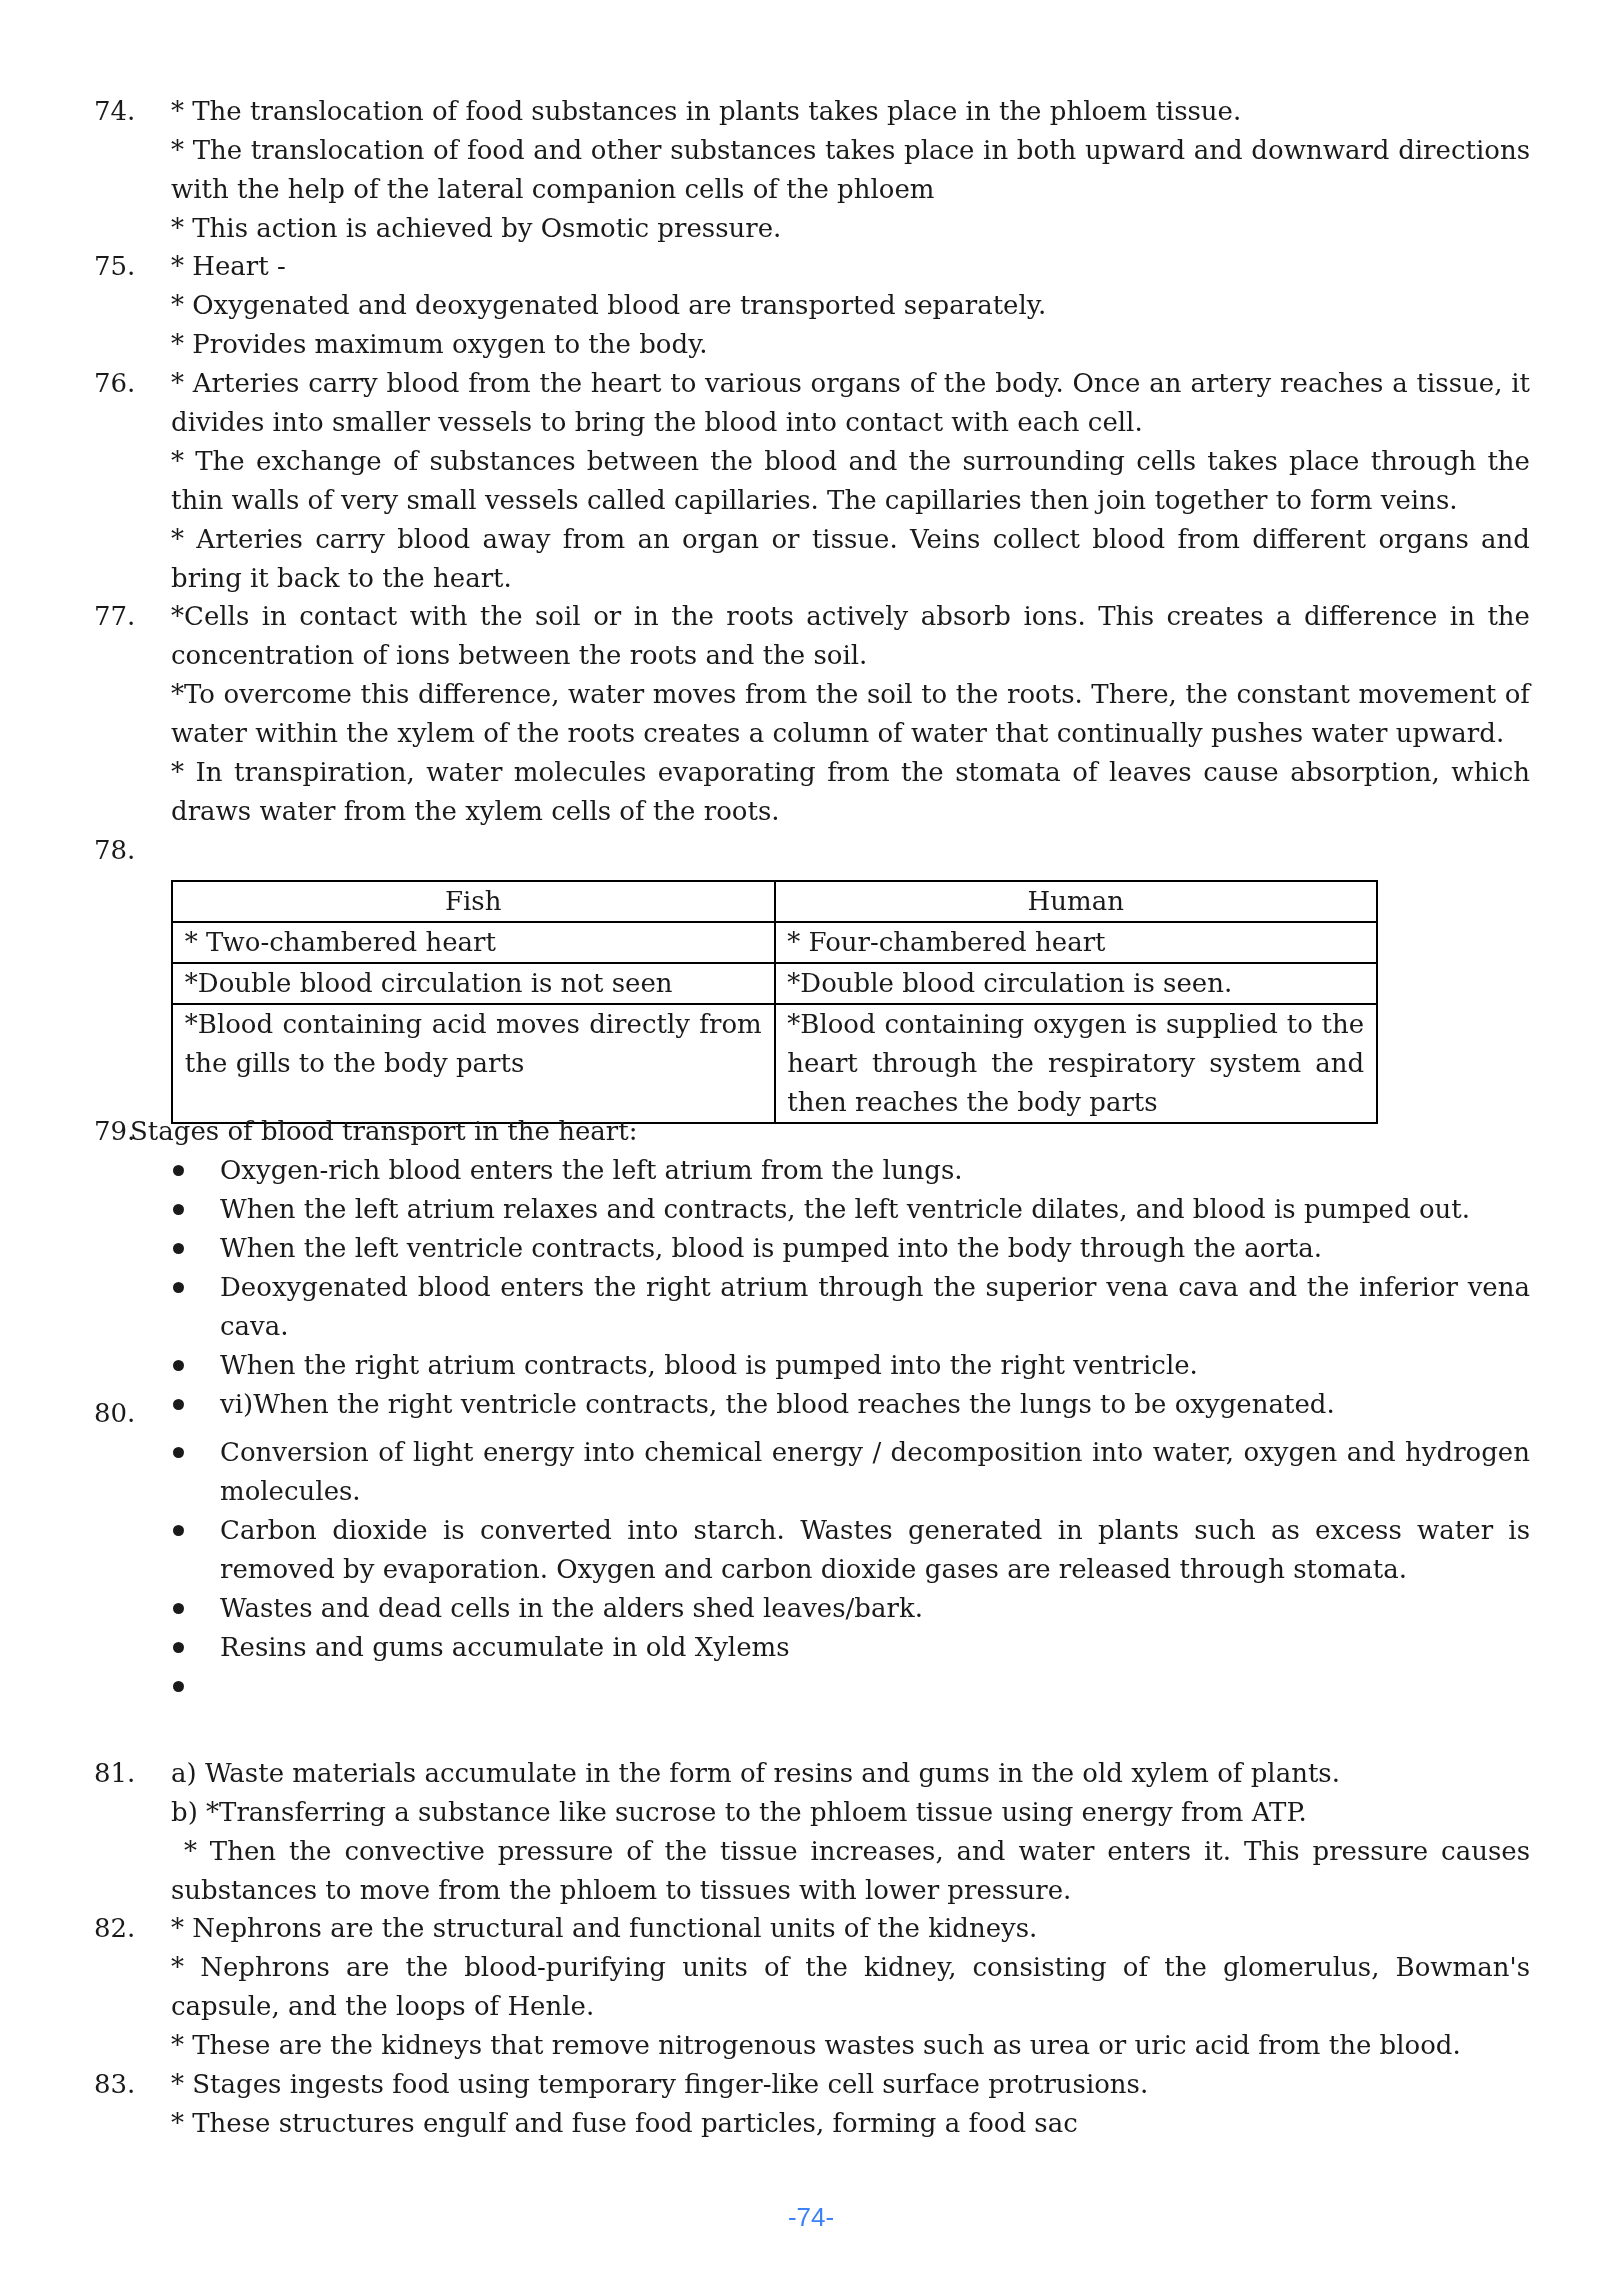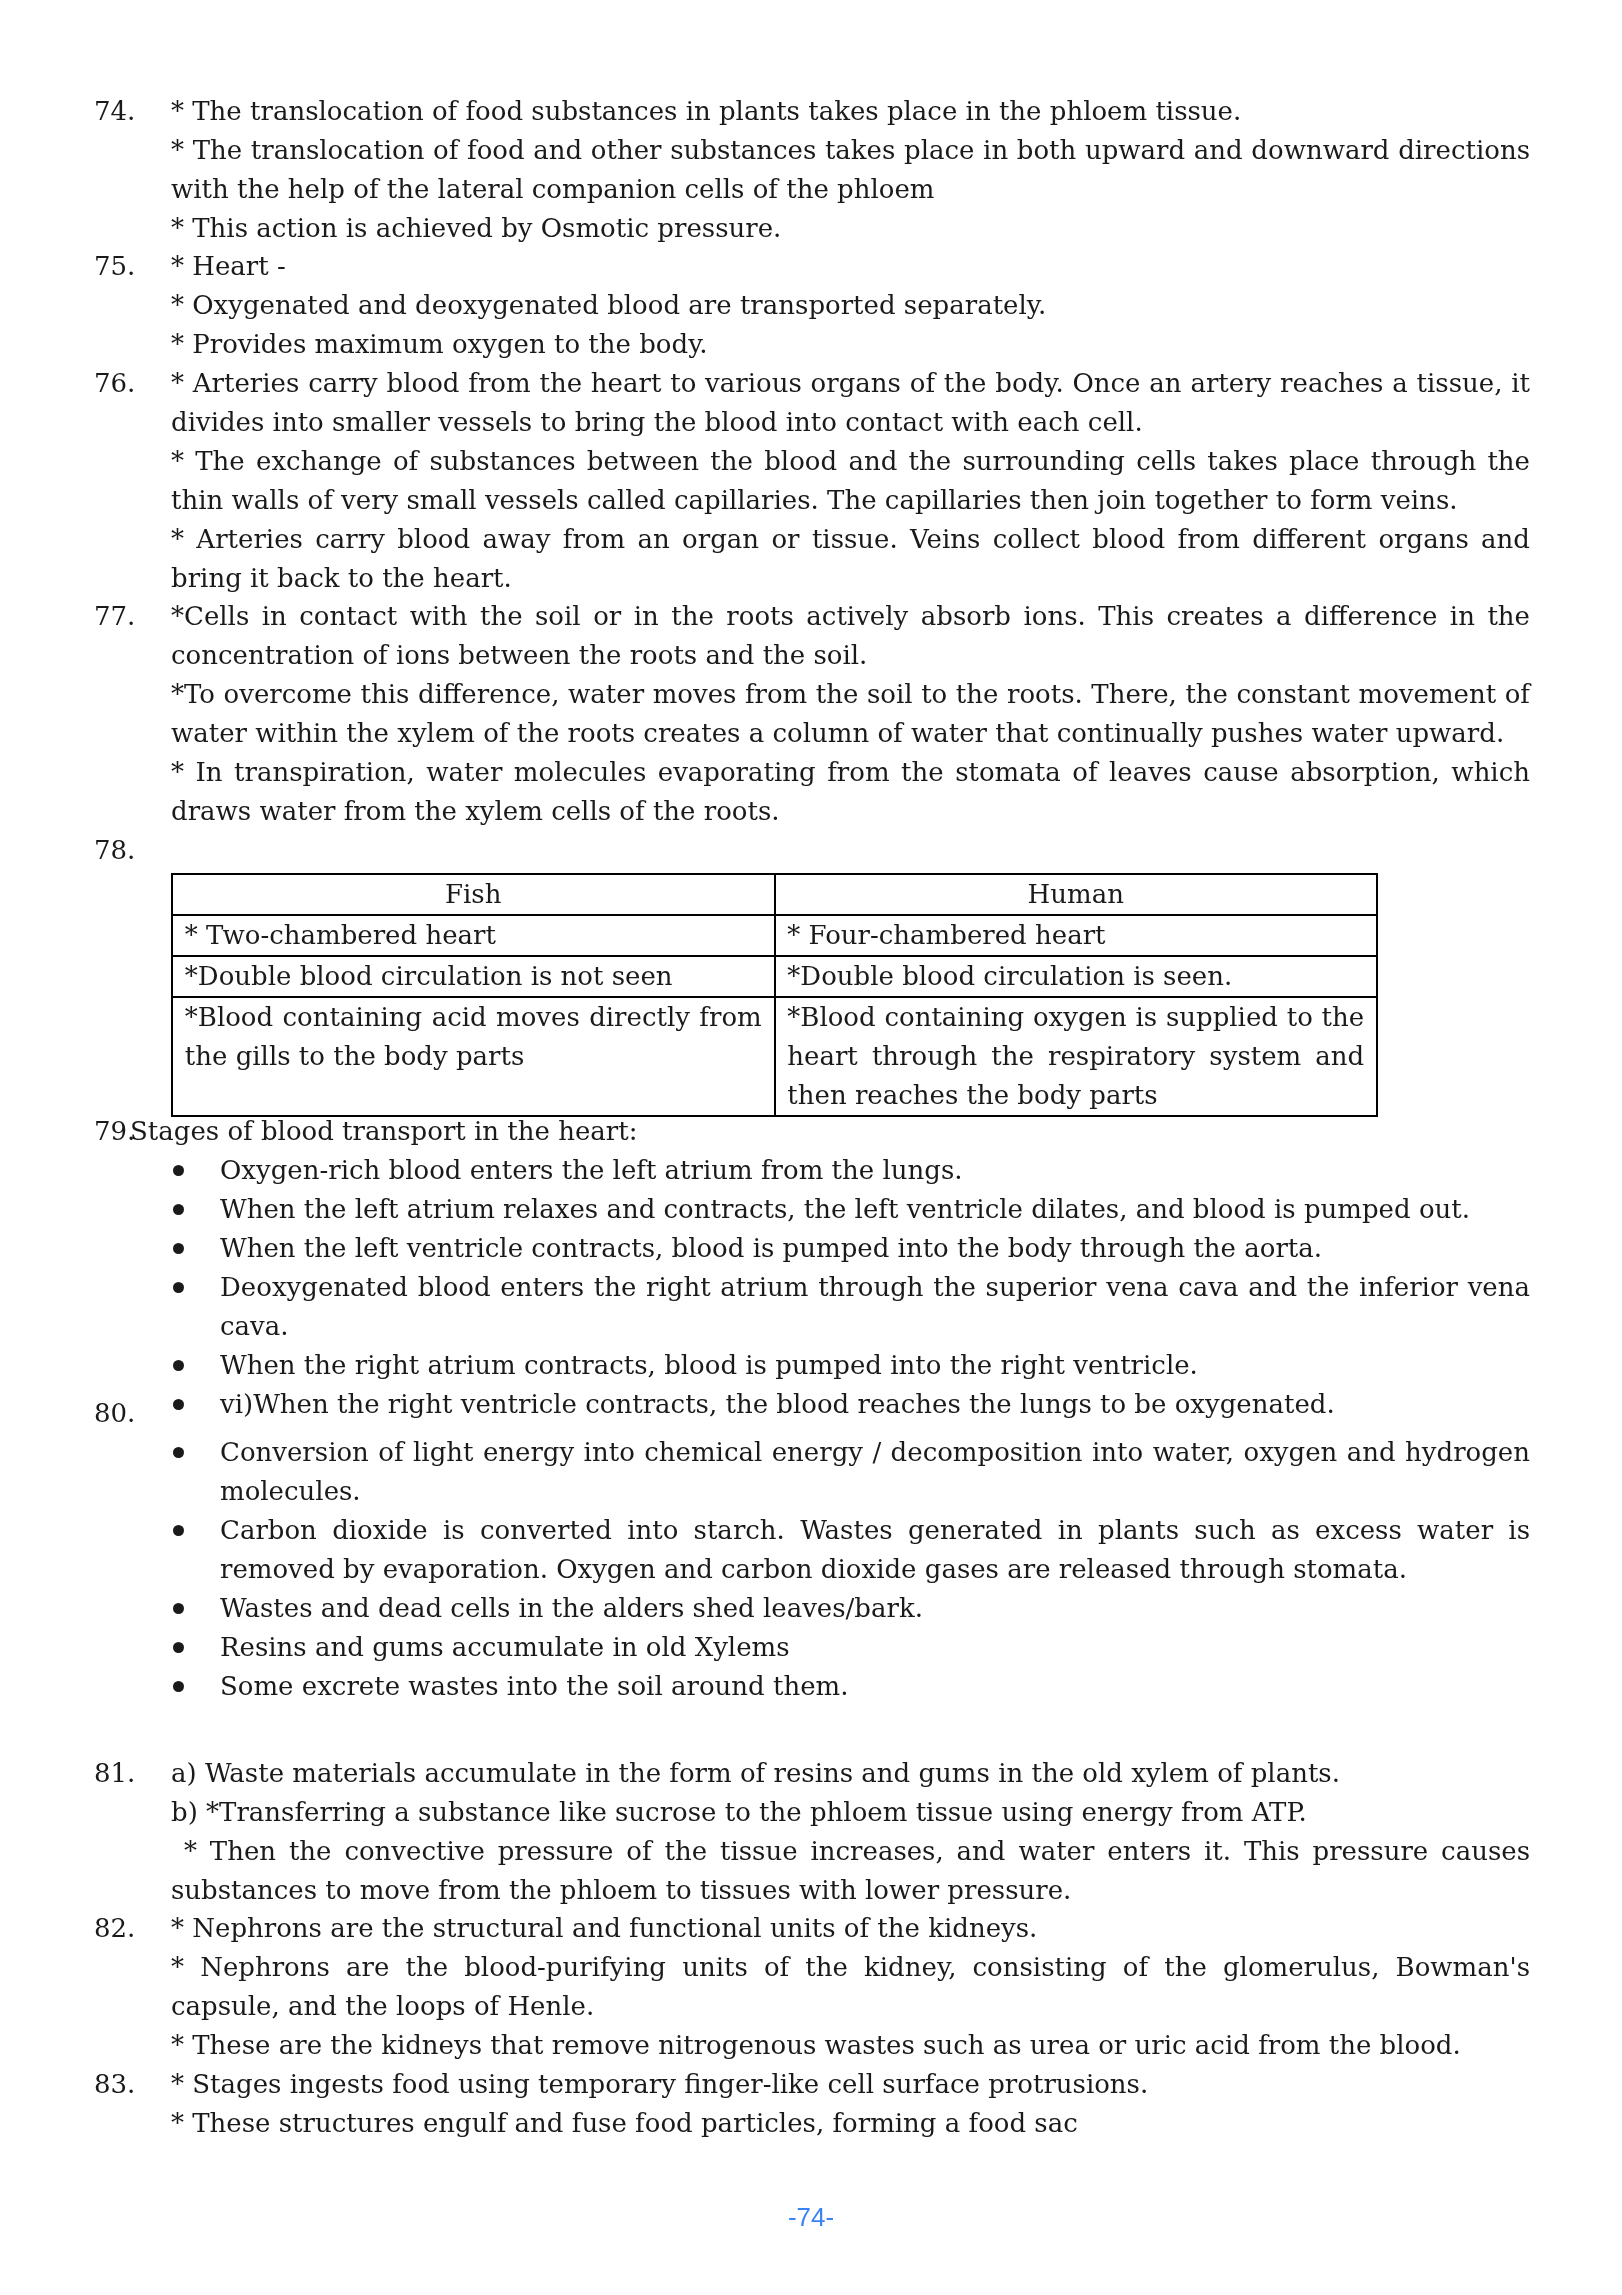--- a/index.html
+++ b/index.html
@@ -8,21 +8,21 @@
   .page { position: absolute; left: 0; top: 0; width: 1622px; height: 2295px; border-radius: 16px; }
   .item { position: absolute; left: 94px; width: 1436px; font-size: 26px; line-height: 39px; }
   .num { position: absolute; left: 0; top: 0; width: 72px; }
   .body { margin-left: 77px; text-align: justify; }
   .para { margin: 0; }
   .blank { height: 39px; }
   ul.bullets { list-style: none; margin: 0; padding: 0; }
   ul.bullets li { position: relative; padding-left: 49px; text-align: justify; }
   ul.bullets li .dot { position: absolute; left: 2px; top: 13.7px; width: 11px; height: 11px;
                        border-radius: 50%; background: #1a1a1a; }
-  table.cmp { border-collapse: collapse; width: 1207px; margin-top: 3px; }
+  table.cmp { border-collapse: collapse; width: 1207px; margin-top: 10px; }
   table.cmp td, table.cmp th { border: 2px solid #000; vertical-align: top; padding: 0 11.8px;
                                font-weight: normal; line-height: 39px; }
   table.cmp th { text-align: center; }
   table.cmp td { text-align: justify; width: 50%; }
   .footer { position: absolute; left: 0; top: 2202px; width: 1622px; text-align: center;
             font-family: "Liberation Sans", "DejaVu Sans", sans-serif; font-size: 26px; color: #3b82f6; }
 </style>
 </head>
 <body>
 
@@ -107,21 +107,21 @@
   </div>
 
   <div class="item" style="top:1394px">
     <div class="num">80.</div>
     <div class="blank"></div>
     <ul class="bullets" style="margin-left:77px">
       <li><span class="dot"></span><span>Conversion of light energy into chemical energy / decomposition into water, oxygen and hydrogen molecules.</span></li>
       <li><span class="dot"></span><span>Carbon dioxide is converted into starch. Wastes generated in plants such as excess water is removed by evaporation. Oxygen and carbon dioxide gases are released through stomata.</span></li>
       <li><span class="dot"></span><span>Wastes and dead cells in the alders shed leaves/bark.</span></li>
       <li><span class="dot"></span><span>Resins and gums accumulate in old Xylems</span></li>
-      <li><span class="dot"></span><span>Some excrete wastes into the soil around them.</span></li>
+      <li><span class="dot"></span></li>
     </ul>
   </div>
 
   <div class="item" style="top:1754px">
     <div class="num">81.</div>
     <div class="body">
       <p class="para">a) Waste materials accumulate in the form of resins and gums in the old xylem of plants.</p>
       <p class="para">b) *Transferring a substance like sucrose to the phloem tissue using energy from ATP.</p>
       <p class="para" style="white-space:pre-wrap"> * Then the convective pressure of the tissue increases, and water enters it. This pressure causes substances to move from the phloem to tissues with lower pressure.</p>
     </div>

